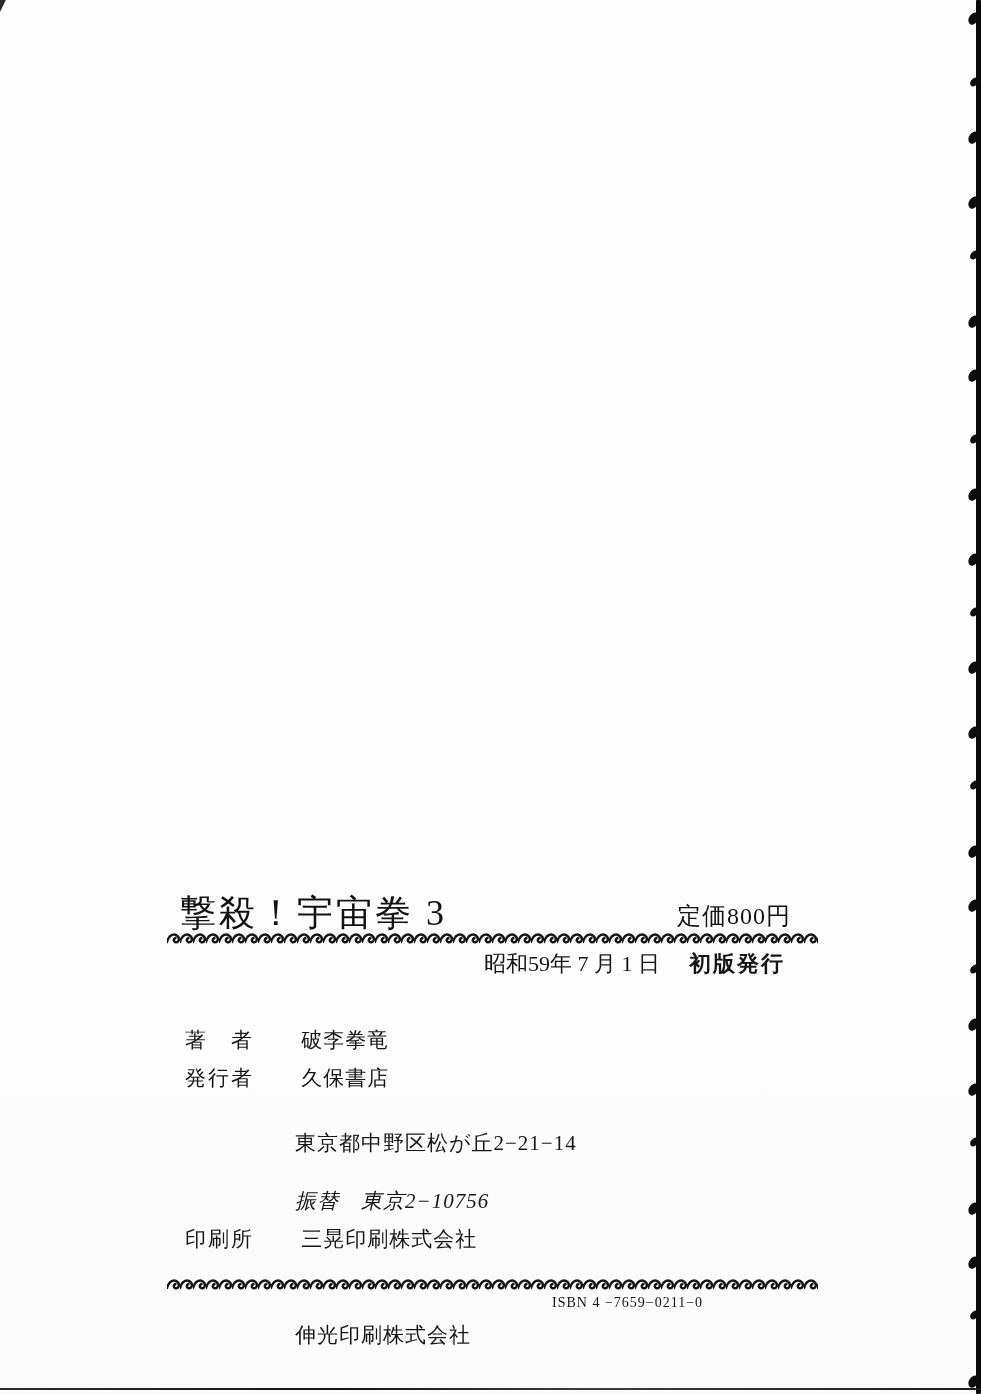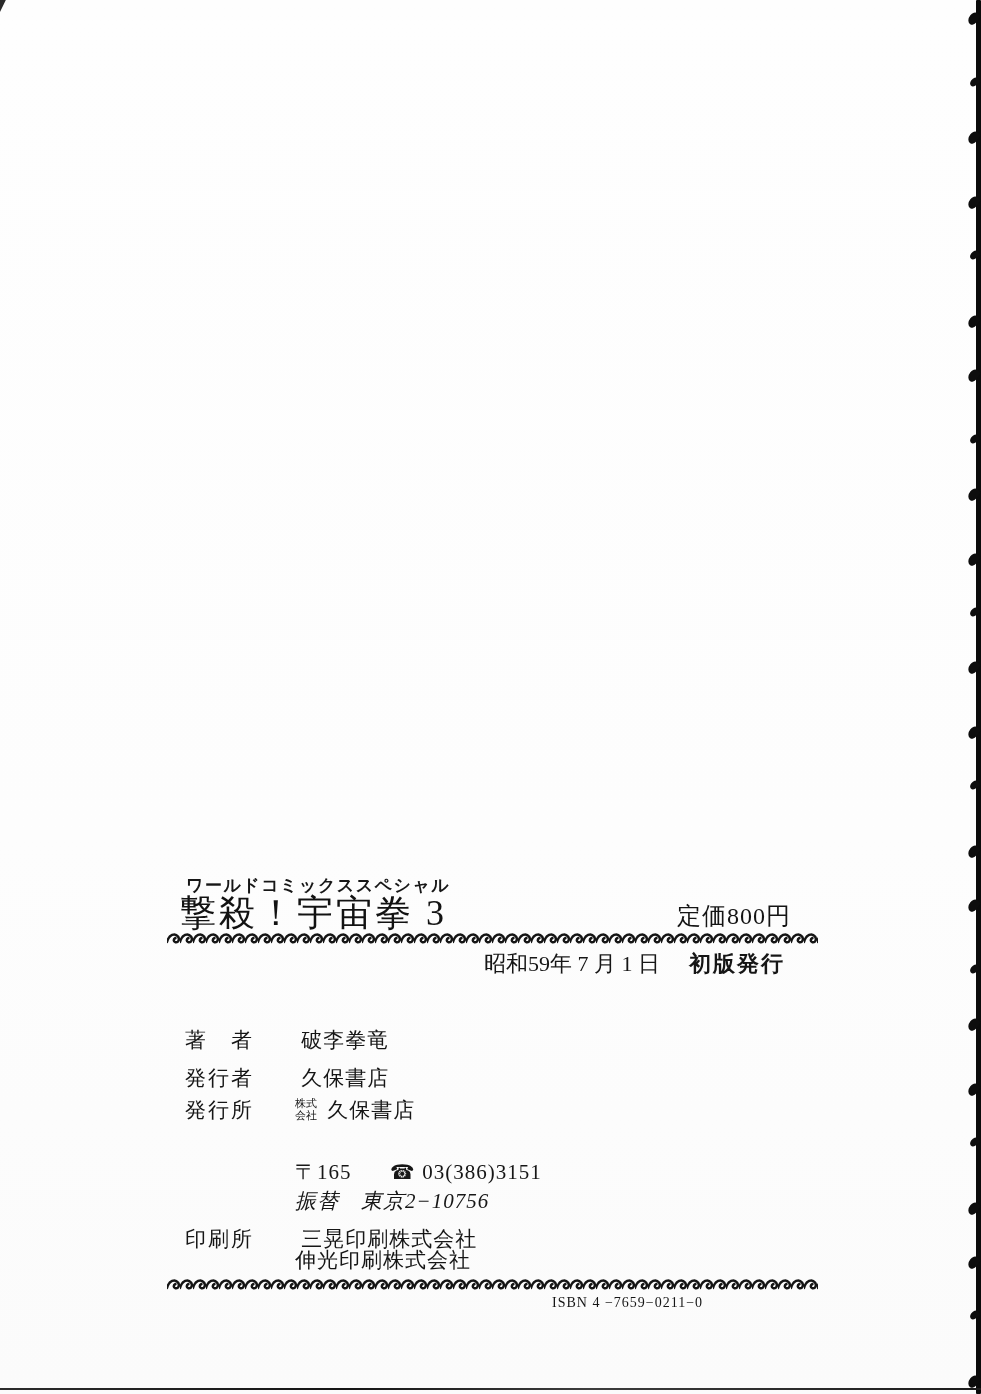--- a/index.html
+++ b/index.html
@@ -43,21 +43,21 @@
   
   .credit-row{left:185px;font-size:21px;color:#161616;letter-spacing:1px;}
   .credit-label{display:inline-block;width:110px;letter-spacing:2px;}
   .r-author{top:1026px;}
   .r-publisher{top:1064px;}
   .r-house{top:1096px;}
   .r-address{top:1129px;left:295px;}
   .r-postal{top:1158px;left:295px;}
   .r-transfer{top:1187px;left:295px;font-style:italic;}
   .r-printer{top:1216px;margin-top:9px;}
-  .r-printer2{top:1246px;left:295px;}
+  .r-printer2{top:1321px;left:295px;}
   .company-prefix{
     display:inline-block;vertical-align:-2px;margin-right:4px;
     font-size:11px;line-height:1.1;letter-spacing:0;text-align:center;
   }
   .postal-gap{display:inline-block;width:26px;}
   .phone-icon{font-family:"DejaVu Sans","Liberation Sans",sans-serif;font-size:20px;}
 
   
   .footer-notice{left:179px;top:1294px;font-size:21px;letter-spacing:2px;color:#161616;}
   .footer-isbn{left:544px;top:1295px;font-size:14px;letter-spacing:1px;color:#161616;margin-left:8px;}
@@ -83,21 +83,20 @@
     background:#2a2a2a;transform:rotate(26deg);border-radius:2px;
   }
 </style>
 </head>
 <body>
 
 <div class="page">
 
   <div class="corner-mark"></div>
 
-  <div class="abs series-label">ワールドコミックススペシャル</div>
   <div class="abs main-title">撃殺！宇宙拳 3</div>
   <div class="abs price">定価800円</div>
 
   <svg class="abs ornament ornament-1" width="651" height="17" viewBox="0 0 651 17" xmlns="http://www.w3.org/2000/svg">
     <defs>
       <pattern id="curlA" width="13" height="17" patternUnits="userSpaceOnUse">
         <path d="M0 12 C2 4.5 8 2.5 11 6.5 C13 9.5 11.2 12.8 8.4 12.2 C6.2 11.7 6.2 9 8.4 8" fill="none" stroke="#151515" stroke-width="2.5" stroke-linecap="round"></path>
       </pattern>
     </defs>
     <rect width="651" height="17" fill="url(#curlA)"></rect>
@@ -109,32 +108,23 @@
   <div class="abs credit-row r-author">
     <span class="credit-label">著　者</span>
     <span>破李拳竜</span>
   </div>
 
   <div class="abs credit-row r-publisher">
     <span class="credit-label">発行者</span>
     <span>久保書店</span>
   </div>
 
-  <div class="abs credit-row r-house">
-    <span class="credit-label">発行所</span><span class="company-prefix"><span>株式</span><br><span>会社</span></span>
-    <span>久保書店</span>
-  </div>
 
+  <div class="abs credit-row r-address">東京都中野区松が丘2−21−14</div>
 
-  <div class="abs credit-row r-postal">
-    <span>〒165</span>
-    <span class="postal-gap"></span>
-    <span class="phone-icon">☎</span>
-    <span>03(386)3151</span>
-  </div>
 
   <div class="abs credit-row r-transfer">振替　東京2−10756</div>
 
   <div class="abs credit-row r-printer">
     <span class="credit-label">印刷所</span>
     <span>三晃印刷株式会社</span>
   </div>
 
   <div class="abs credit-row r-printer2">伸光印刷株式会社</div>
 

